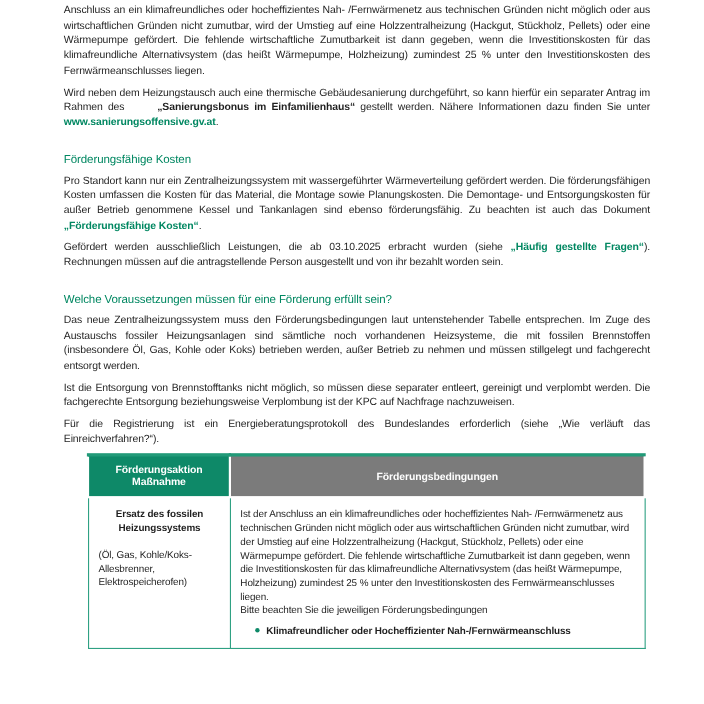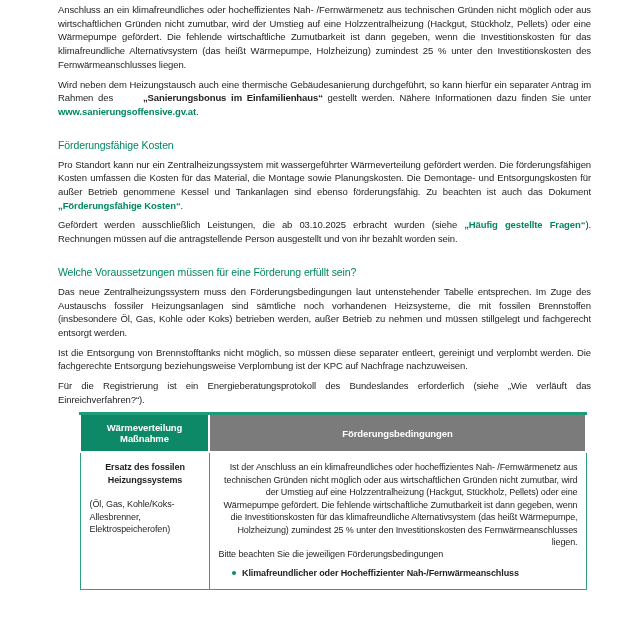--- a/index.html
+++ b/index.html
@@ -47,21 +47,21 @@
   th.th-gray  { background:#7b7b7b; }
   table.ftable td {
     border:1px solid #2fa183;
     vertical-align:top;
     padding:8px 8px 10px 9px;
     font-size:9px; line-height:12.4px; letter-spacing:-0.1px;
     background:#ffffff;
   }
   td.measure-cell .measure-title { font-weight:bold;text-align:center; }
   td.measure-cell .measure-note  { margin-top:12px; }
-  td.conditions-cell .conditions-intro { margin:0;text-align:right; }
+  td.conditions-cell .conditions-intro { margin:0; }
   td.conditions-cell .conditions-note  { margin:0; }
 
   .bullet-head {
     display:flex; gap:6px; margin-top:6px; padding-left:13px;
     font-weight:bold;
   }
   .bullet-dot {
     flex:none; width:4.5px; height:4.5px; border-radius:50%;
     background:#0e8968; margin-top:4px;
   }
@@ -88,21 +88,21 @@
 
     <p class="para">Das neue Zentralheizungssystem muss den Förderungsbedingungen laut untenstehender Tabelle entsprechen. Im Zuge des Austauschs fossiler Heizungsanlagen sind sämtliche noch vorhandenen Heizsysteme, die mit fossilen Brennstoffen (insbesondere Öl, Gas, Kohle oder Koks) betrieben werden, außer Betrieb zu nehmen und müssen stillgelegt und fachgerecht entsorgt werden.</p>
 
     <p class="para">Ist die Entsorgung von Brennstofftanks nicht möglich, so müssen diese separater entleert, gereinigt und verplombt werden. Die fachgerechte Entsorgung beziehungsweise Verplombung ist der KPC auf Nachfrage nachzuweisen.</p>
 
     <p class="para">Für die Registrierung ist ein Energieberatungsprotokoll des Bundeslandes erforderlich (siehe „Wie verläuft das Einreichverfahren?“).</p>
 
     <table class="ftable">
       <thead>
         <tr>
-          <th class="th-green">Wärmeverteilung Maßnahme</th>
+          <th class="th-green">Förderungsaktion Maßnahme</th>
           <th class="th-gray">Förderungsbedingungen</th>
         </tr>
       </thead>
       <tbody>
         <tr>
           <td class="measure-cell">
             <div class="measure-title">Ersatz des fossilen Heizungssystems</div>
             <div class="measure-note">(Öl, Gas, Kohle/Koks-Allesbrenner, Elektrospeicherofen)</div>
           </td>
           <td class="conditions-cell">

